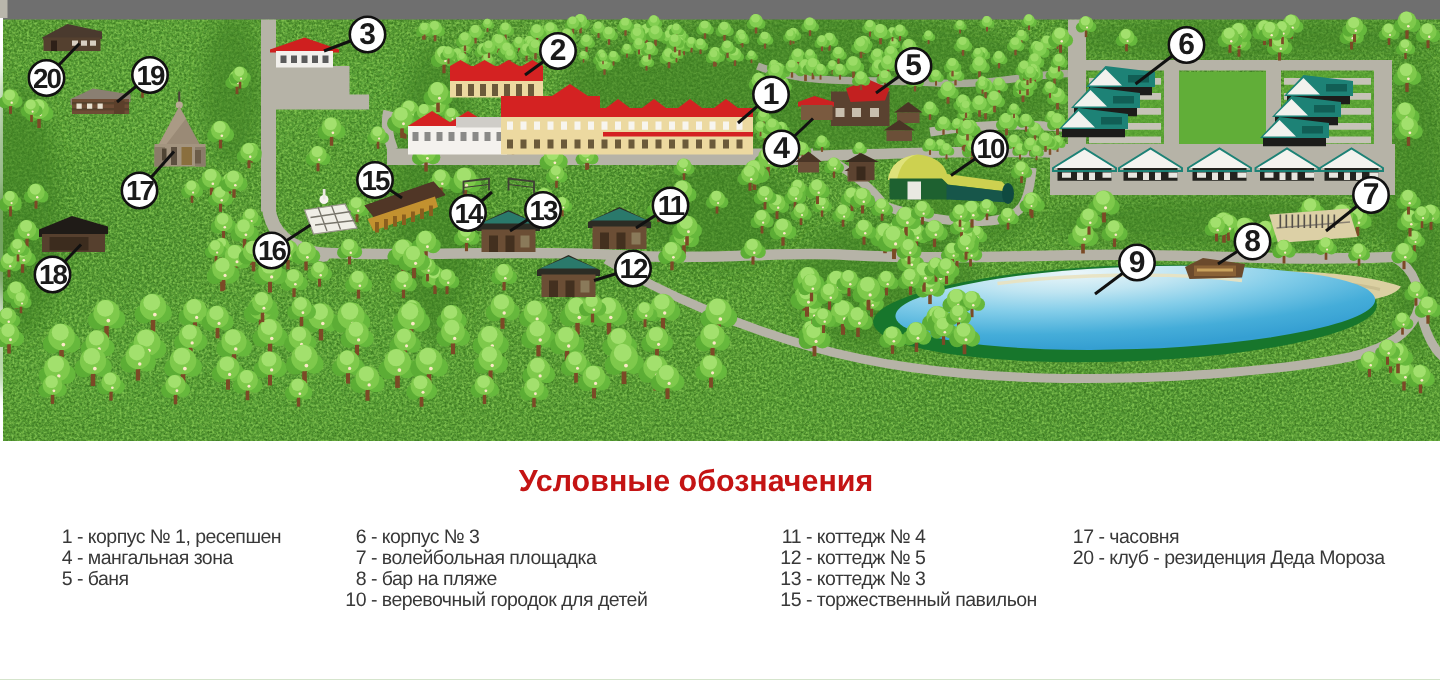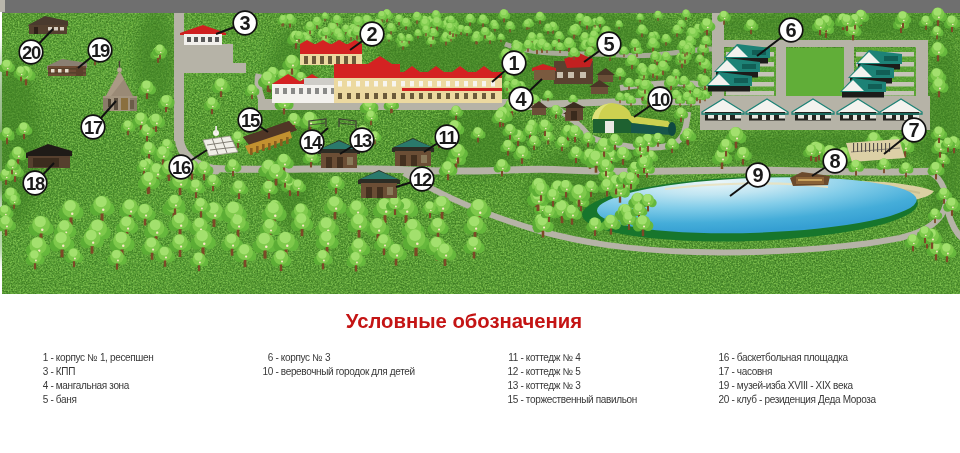--- a/index.html
+++ b/index.html
@@ -1,18 +1,18 @@
 <!DOCTYPE html>
 <html><head><meta charset="utf-8">
 <style>
 html,body{margin:0;padding:0;background:#fff;}
 #page{position:relative;width:960px;height:453px;overflow:hidden;font-family:"Liberation Sans",sans-serif;}
 #map{position:absolute;left:0;top:0;}
 #title{position:absolute;left:0;top:310px;width:928px;text-align:center;color:#c41414;font-size:20.3px;font-weight:bold;}
-.col{position:absolute;top:351px;font-size:10px;letter-spacing:-0.35px;line-height:14.1px;color:#383838;white-space:nowrap;}
+.col{position:absolute;top:351px;font-size:13px;letter-spacing:-0.35px;line-height:14.1px;color:#383838;white-space:nowrap;}
 .n{display:inline-block;width:20px;text-align:right;}
 </style></head>
 <body>
 <div id="page">
 <div id="map"><svg width="960" height="294" viewBox="0 0 960 294">
         <defs>
 <radialGradient id="lake" cx="0.38" cy="0.05" r="0.92">
  <stop offset="0" stop-color="#eaf6f9"></stop>
  <stop offset="0.25" stop-color="#bfe5f2"></stop>
  <stop offset="0.5" stop-color="#83cde9"></stop>
@@ -961,32 +961,31 @@
         <circle cx="35" cy="183" r="11.8" fill="#fff" stroke="#111" stroke-width="1.7"></circle>
         <text x="35" y="183" text-anchor="middle" dominant-baseline="central" font-family="Liberation Sans, sans-serif" font-size="18.5" font-weight="bold" fill="#1a1a1a" letter-spacing="-1.3">18</text>
         <circle cx="100" cy="50" r="11.8" fill="#fff" stroke="#111" stroke-width="1.7"></circle>
         <text x="100" y="50" text-anchor="middle" dominant-baseline="central" font-family="Liberation Sans, sans-serif" font-size="18.5" font-weight="bold" fill="#1a1a1a" letter-spacing="-1.3">19</text>
         <circle cx="31" cy="52" r="11.8" fill="#fff" stroke="#111" stroke-width="1.7"></circle>
         <text x="31" y="52" text-anchor="middle" dominant-baseline="central" font-family="Liberation Sans, sans-serif" font-size="18.5" font-weight="bold" fill="#1a1a1a" letter-spacing="-1.3">20</text>
       </svg></div>
 <div id="title">Условные обозначения</div>
 <div class="col" style="left:28px">
       <div class="row"><span class="n">1</span><span class="d">&nbsp;-&nbsp;</span>корпус № 1, ресепшен</div>
-      <div class="row"><span class="n">3</span><span class="d">&nbsp;-&nbsp;</span>КПП</div>
       <div class="row"><span class="n">4</span><span class="d">&nbsp;-&nbsp;</span>мангальная зона</div>
       <div class="row"><span class="n">5</span><span class="d">&nbsp;-&nbsp;</span>баня</div>
     </div>
-    <div class="col" style="left:253px">
+    <div class="col" style="left:224px">
       <div class="row"><span class="n">6</span><span class="d">&nbsp;-&nbsp;</span>корпус № 3</div>
+      <div class="row"><span class="n">7</span><span class="d">&nbsp;-&nbsp;</span>волейбольная площадка</div>
+      <div class="row"><span class="n">8</span><span class="d">&nbsp;-&nbsp;</span>бар на пляже</div>
       <div class="row"><span class="n">10</span><span class="d">&nbsp;-&nbsp;</span>веревочный городок для детей</div>
     </div>
-    <div class="col" style="left:498px">
+    <div class="col" style="left:514px">
       <div class="row"><span class="n">11</span><span class="d">&nbsp;-&nbsp;</span>коттедж № 4</div>
       <div class="row"><span class="n">12</span><span class="d">&nbsp;-&nbsp;</span>коттедж № 5</div>
       <div class="row"><span class="n">13</span><span class="d">&nbsp;-&nbsp;</span>коттедж № 3</div>
       <div class="row"><span class="n">15</span><span class="d">&nbsp;-&nbsp;</span>торжественный павильон</div>
     </div>
     <div class="col" style="left:709px">
-      <div class="row"><span class="n">16</span><span class="d">&nbsp;-&nbsp;</span>баскетбольная площадка</div>
       <div class="row"><span class="n">17</span><span class="d">&nbsp;-&nbsp;</span>часовня</div>
-      <div class="row"><span class="n">19</span><span class="d">&nbsp;-&nbsp;</span>музей-изба XVIII - XIX века</div>
       <div class="row"><span class="n">20</span><span class="d">&nbsp;-&nbsp;</span>клуб - резиденция Деда Мороза</div>
     </div>
 </div>
 </body></html>

